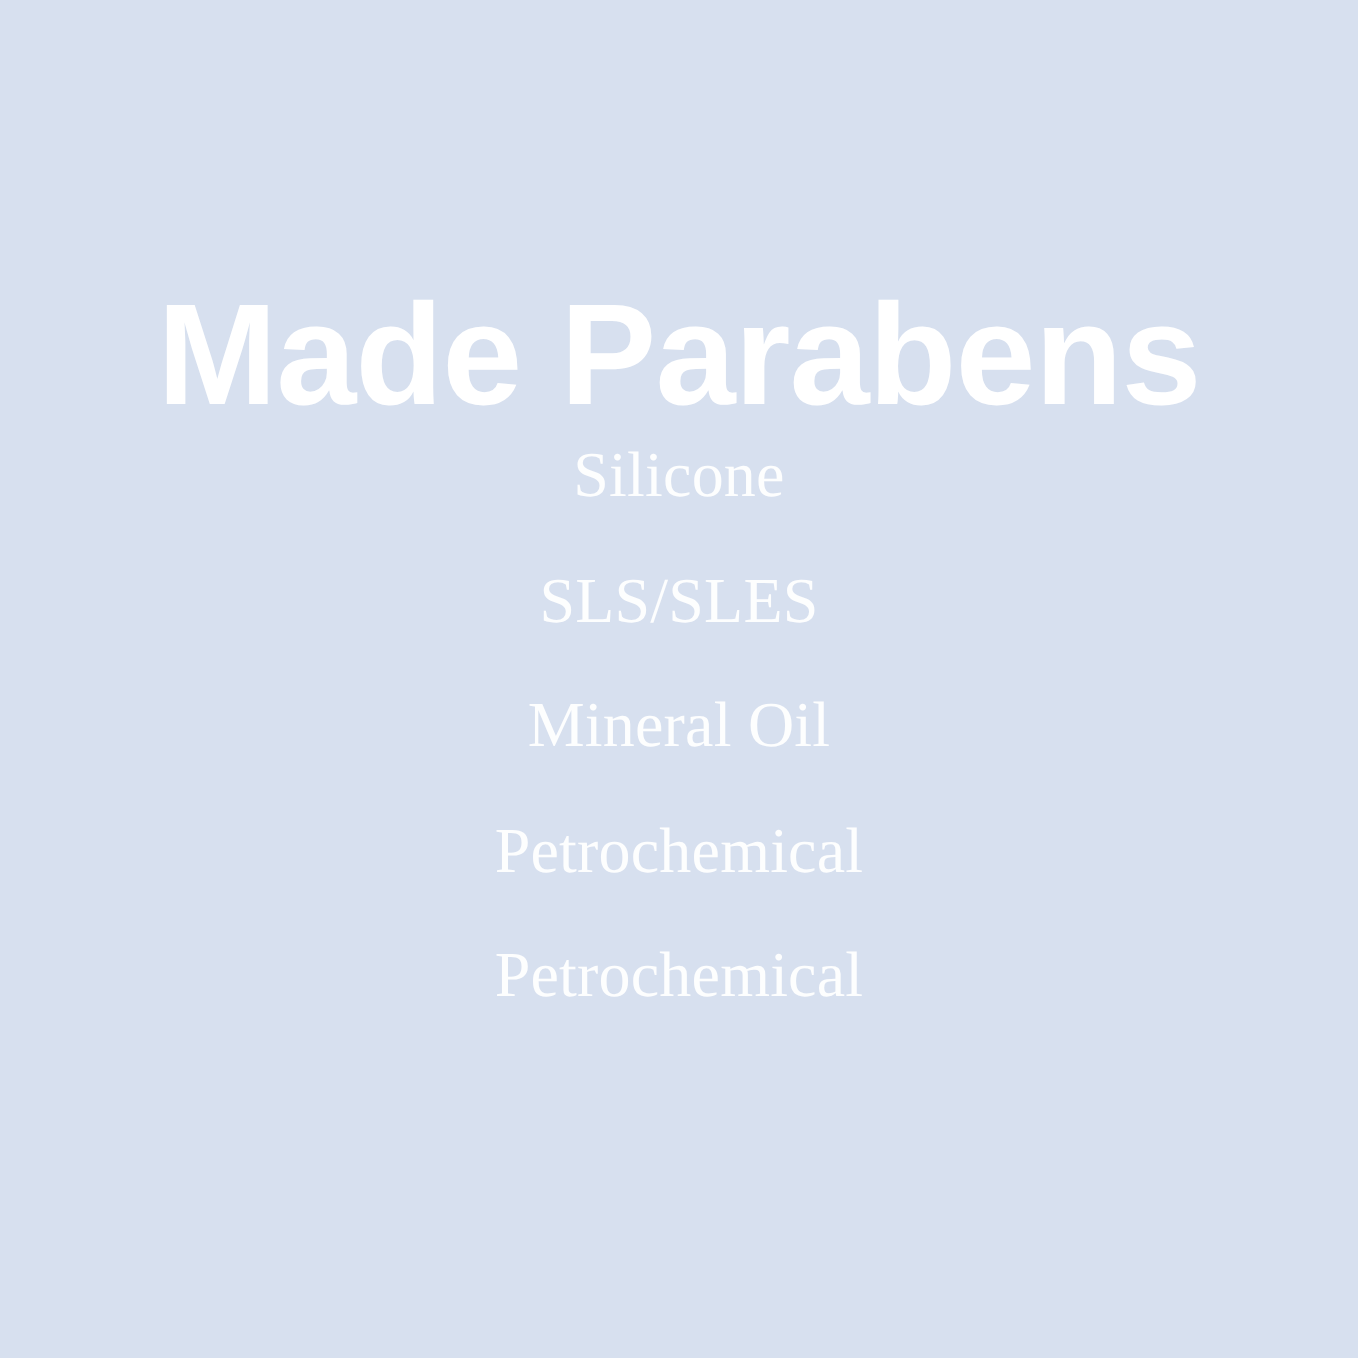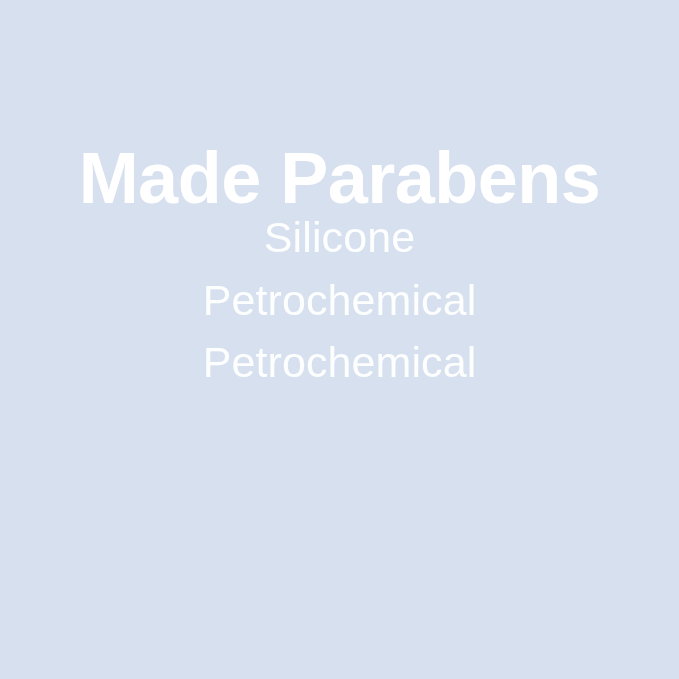--- a/index.html
+++ b/index.html
@@ -45,34 +45,37 @@
     top: 206px;
     left: 0;
     width: 679px;
     margin: 0;
     padding: 0;
     list-style: none;
     text-align: center;
   }
 
   .exclusion-item {
-    font-size: 43px;
+    font-size: 32px;
     font-weight: 300;
     line-height: 62.5px;
     letter-spacing: 0.1px;
     color: rgba(255, 255, 255, 0.94);
     white-space: nowrap;
+    font-family: Liberation Serif, serif;
   }
 </style>
 </head>
 <body>
 
 <div class="panel">
 
   <h1 class="panel-title">Made Parabens</h1>
 
   <ul class="exclusion-list">
     <li class="exclusion-item">Silicone</li>
+    <li class="exclusion-item">SLS/SLES</li>
+    <li class="exclusion-item">Mineral Oil</li>
     <li class="exclusion-item">Petrochemical</li>
     <li class="exclusion-item">Petrochemical</li>
   </ul>
 
 </div>
 
 </body></html>

